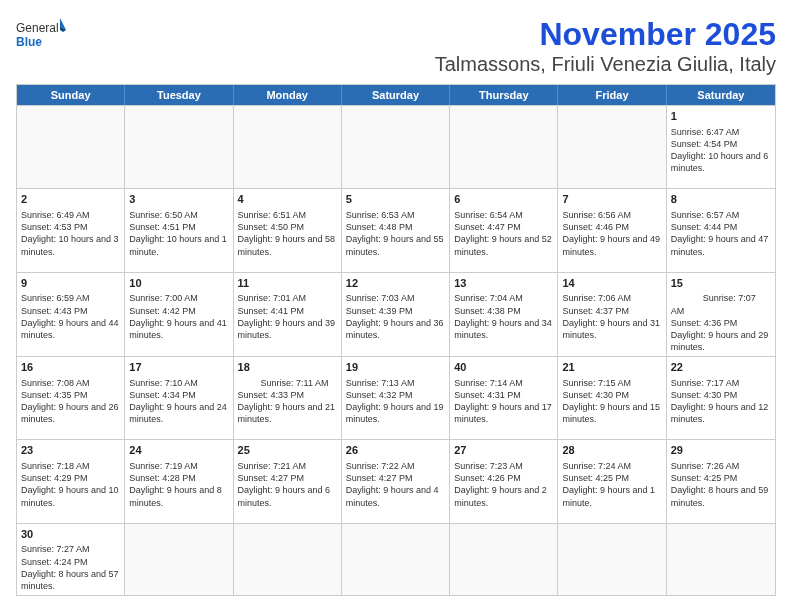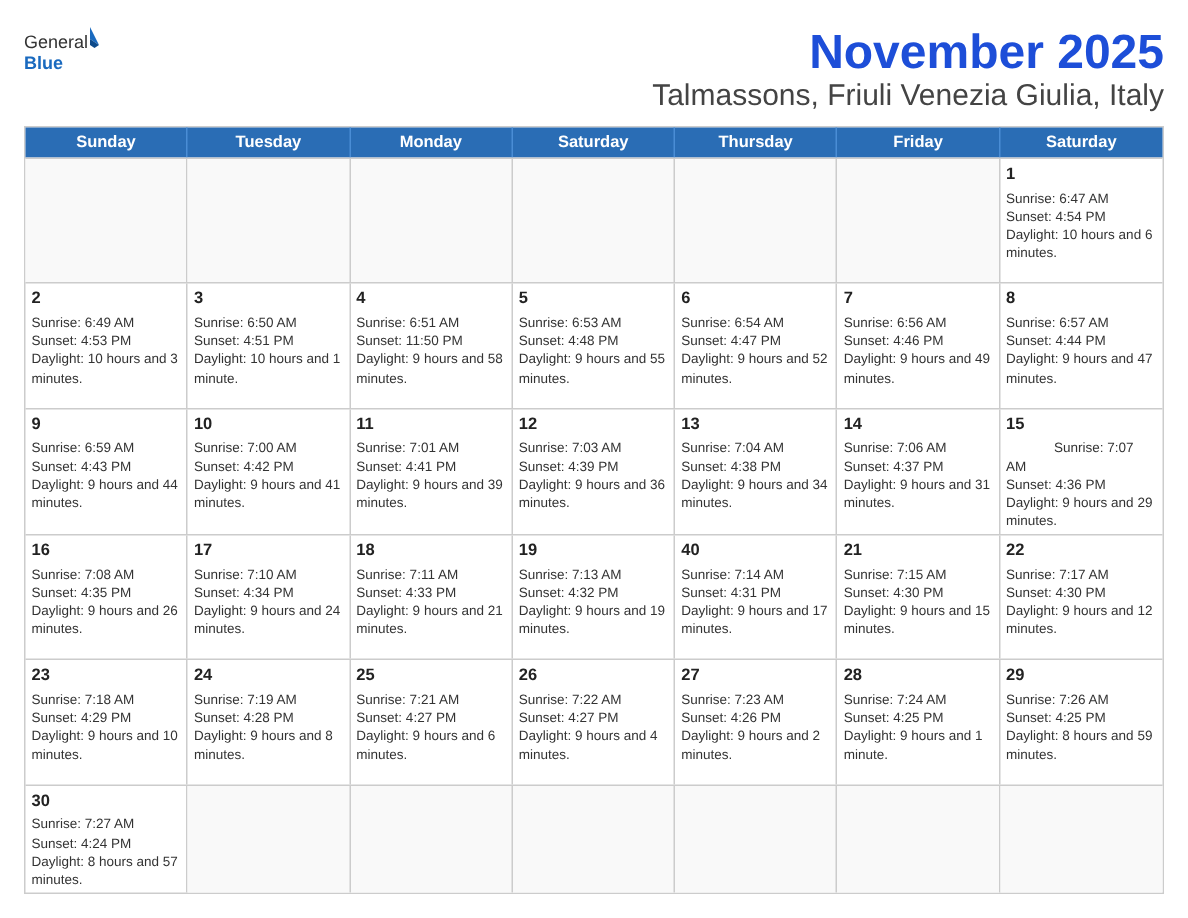--- a/index.html
+++ b/index.html
@@ -136,21 +136,21 @@
 Daylight: 10 hours and 6 minutes.</span></div>
         </div>
         <div class="cal-row">
           <div class="cal-cell"><span class="day-num">2</span><span style="white-space: pre-line;">Sunrise: 6:49 AM
 Sunset: 4:53 PM
 Daylight: 10 hours and 3 minutes.</span></div>
           <div class="cal-cell"><span class="day-num">3</span><span style="white-space: pre-line;">Sunrise: 6:50 AM
 Sunset: 4:51 PM
 Daylight: 10 hours and 1 minute.</span></div>
           <div class="cal-cell"><span class="day-num">4</span><span style="white-space: pre-line;">Sunrise: 6:51 AM
-Sunset: 11:50 PM
+Sunset: 4:50 PM
 Daylight: 9 hours and 58 minutes.</span></div>
           <div class="cal-cell"><span class="day-num">5</span><span style="white-space: pre-line;">Sunrise: 6:53 AM
 Sunset: 4:48 PM
 Daylight: 9 hours and 55 minutes.</span></div>
           <div class="cal-cell"><span class="day-num">6</span><span style="white-space: pre-line;">Sunrise: 6:54 AM
 Sunset: 4:47 PM
 Daylight: 9 hours and 52 minutes.</span></div>
           <div class="cal-cell"><span class="day-num">7</span><span style="white-space: pre-line;">Sunrise: 6:56 AM
 Sunset: 4:46 PM
 Daylight: 9 hours and 49 minutes.</span></div>
@@ -181,21 +181,21 @@
 Sunset: 4:36 PM
 Daylight: 9 hours and 29 minutes.</span></div>
         </div>
         <div class="cal-row">
           <div class="cal-cell"><span class="day-num">16</span><span style="white-space: pre-line; margin-top: 32px;">Sunrise: 7:08 AM
 Sunset: 4:35 PM
 Daylight: 9 hours and 26 minutes.</span></div>
           <div class="cal-cell"><span class="day-num">17</span><span style="white-space: pre-line;">Sunrise: 7:10 AM
 Sunset: 4:34 PM
 Daylight: 9 hours and 24 minutes.</span></div>
-          <div class="cal-cell"><span class="day-num">18</span><span style="white-space: pre-line;">Sunrise: 7:11 AM
+          <div class="cal-cell"><span class="day-num">18</span><span style="white-space: pre-line; margin-left: 23px;">Sunrise: 7:11 AM
 Sunset: 4:33 PM
 Daylight: 9 hours and 21 minutes.</span></div>
           <div class="cal-cell"><span class="day-num">19</span><span style="white-space: pre-line;">Sunrise: 7:13 AM
 Sunset: 4:32 PM
 Daylight: 9 hours and 19 minutes.</span></div>
           <div class="cal-cell"><span class="day-num">40</span><span style="white-space: pre-line;">Sunrise: 7:14 AM
 Sunset: 4:31 PM
 Daylight: 9 hours and 17 minutes.</span></div>
           <div class="cal-cell"><span class="day-num">21</span><span style="white-space: pre-line;">Sunrise: 7:15 AM
 Sunset: 4:30 PM

